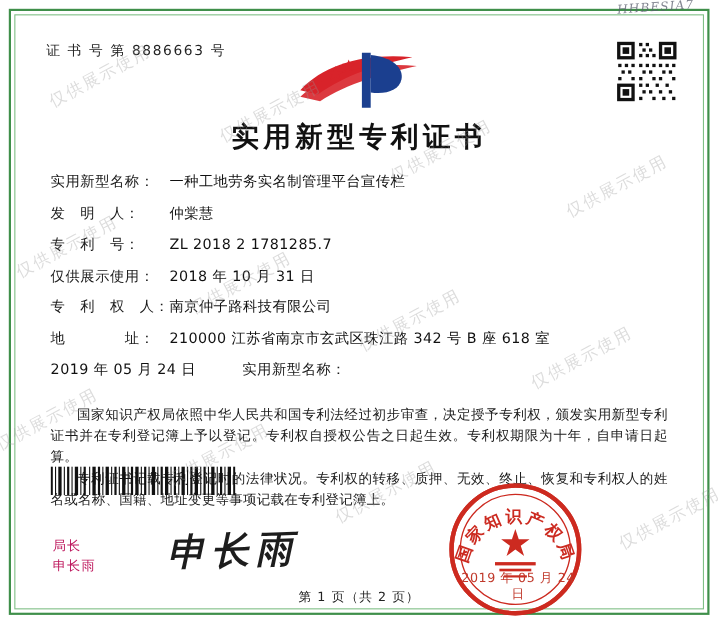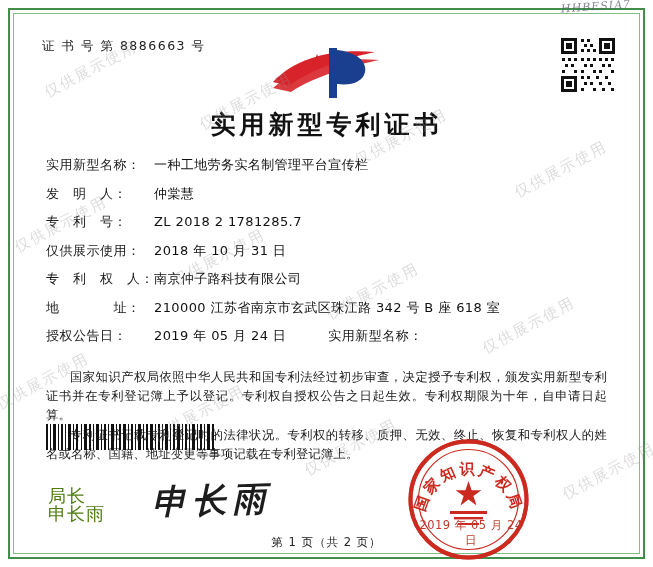--- a/index.html
+++ b/index.html
@@ -144,22 +144,22 @@
     left: 46px;
     top: 424px;
     width: 168px;
     height: 26px;
   }
   
   .sig-label {
     position: absolute;
     left: 48px;
     top: 487px;
-    font-size: 18px;
-    color: #4d7c0f;
+    font-size: 12px;
+    color: #be185d;
     letter-spacing: 1px;
     line-height: 18px;
   }
   .sig-hand {
     position: absolute;
     left: 152px;
     top: 478px;
     font-family: "DejaVu Serif", "Liberation Serif", serif;
     font-size: 34px;
     color: #1d1d1d;
@@ -312,21 +312,20 @@
     </div>
     <div class="row">
       <span class="lbl">专　利　权　人：</span>
       <span class="val">南京仲子路科技有限公司</span>
     </div>
     <div class="row">
       <span class="lbl">地　　　　址：</span>
       <span class="val">210000 江苏省南京市玄武区珠江路 342 号 B 座 618 室</span>
     </div>
     <div class="row two">
-      <span class="lbl">授权公告日：</span>
       <span class="val">2019 年 05 月 24 日</span>
       <span class="second-lbl">实用新型名称：</span>
     </div>
   </div>
 
   <div class="body-text">
     <p>国家知识产权局依照中华人民共和国专利法经过初步审查，决定授予专利权，颁发实用新型专利证书并在专利登记簿上予以登记。专利权自授权公告之日起生效。专利权期限为十年，自申请日起算。</p>
     <p>专利证书记载专利登记时的法律状况。专利权的转移、质押、无效、终止、恢复和专利权人的姓名或名称、国籍、地址变更等事项记载在专利登记簿上。</p>
   </div>
 

